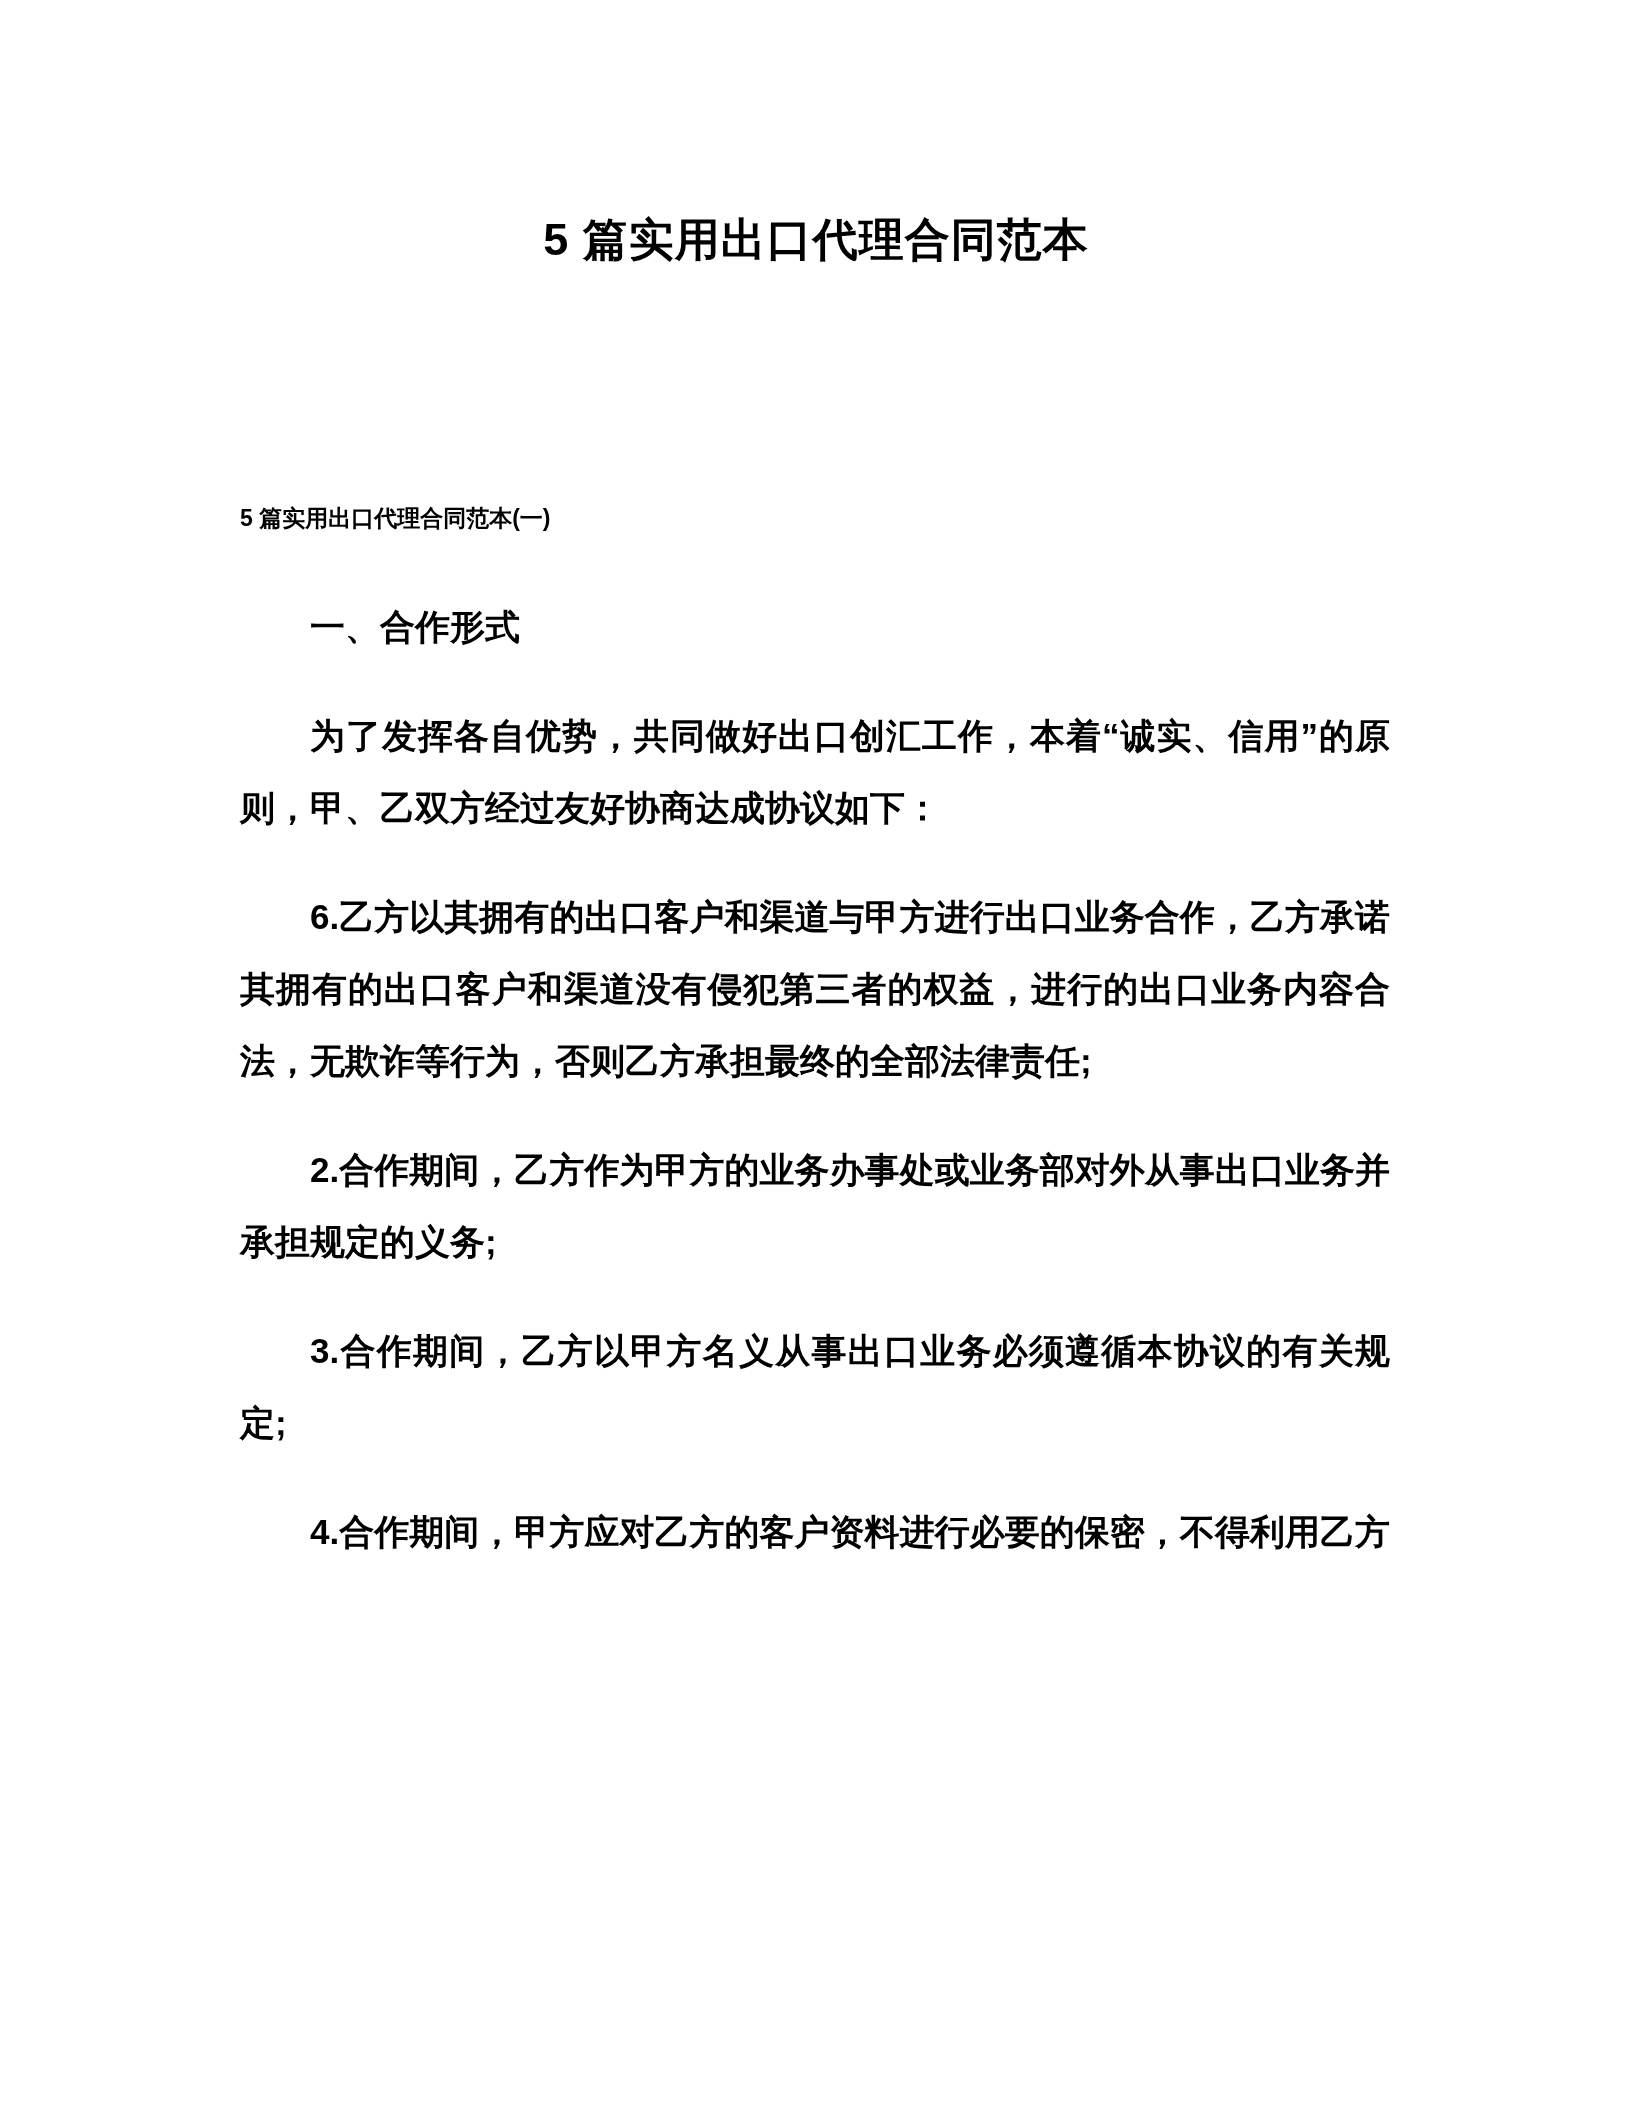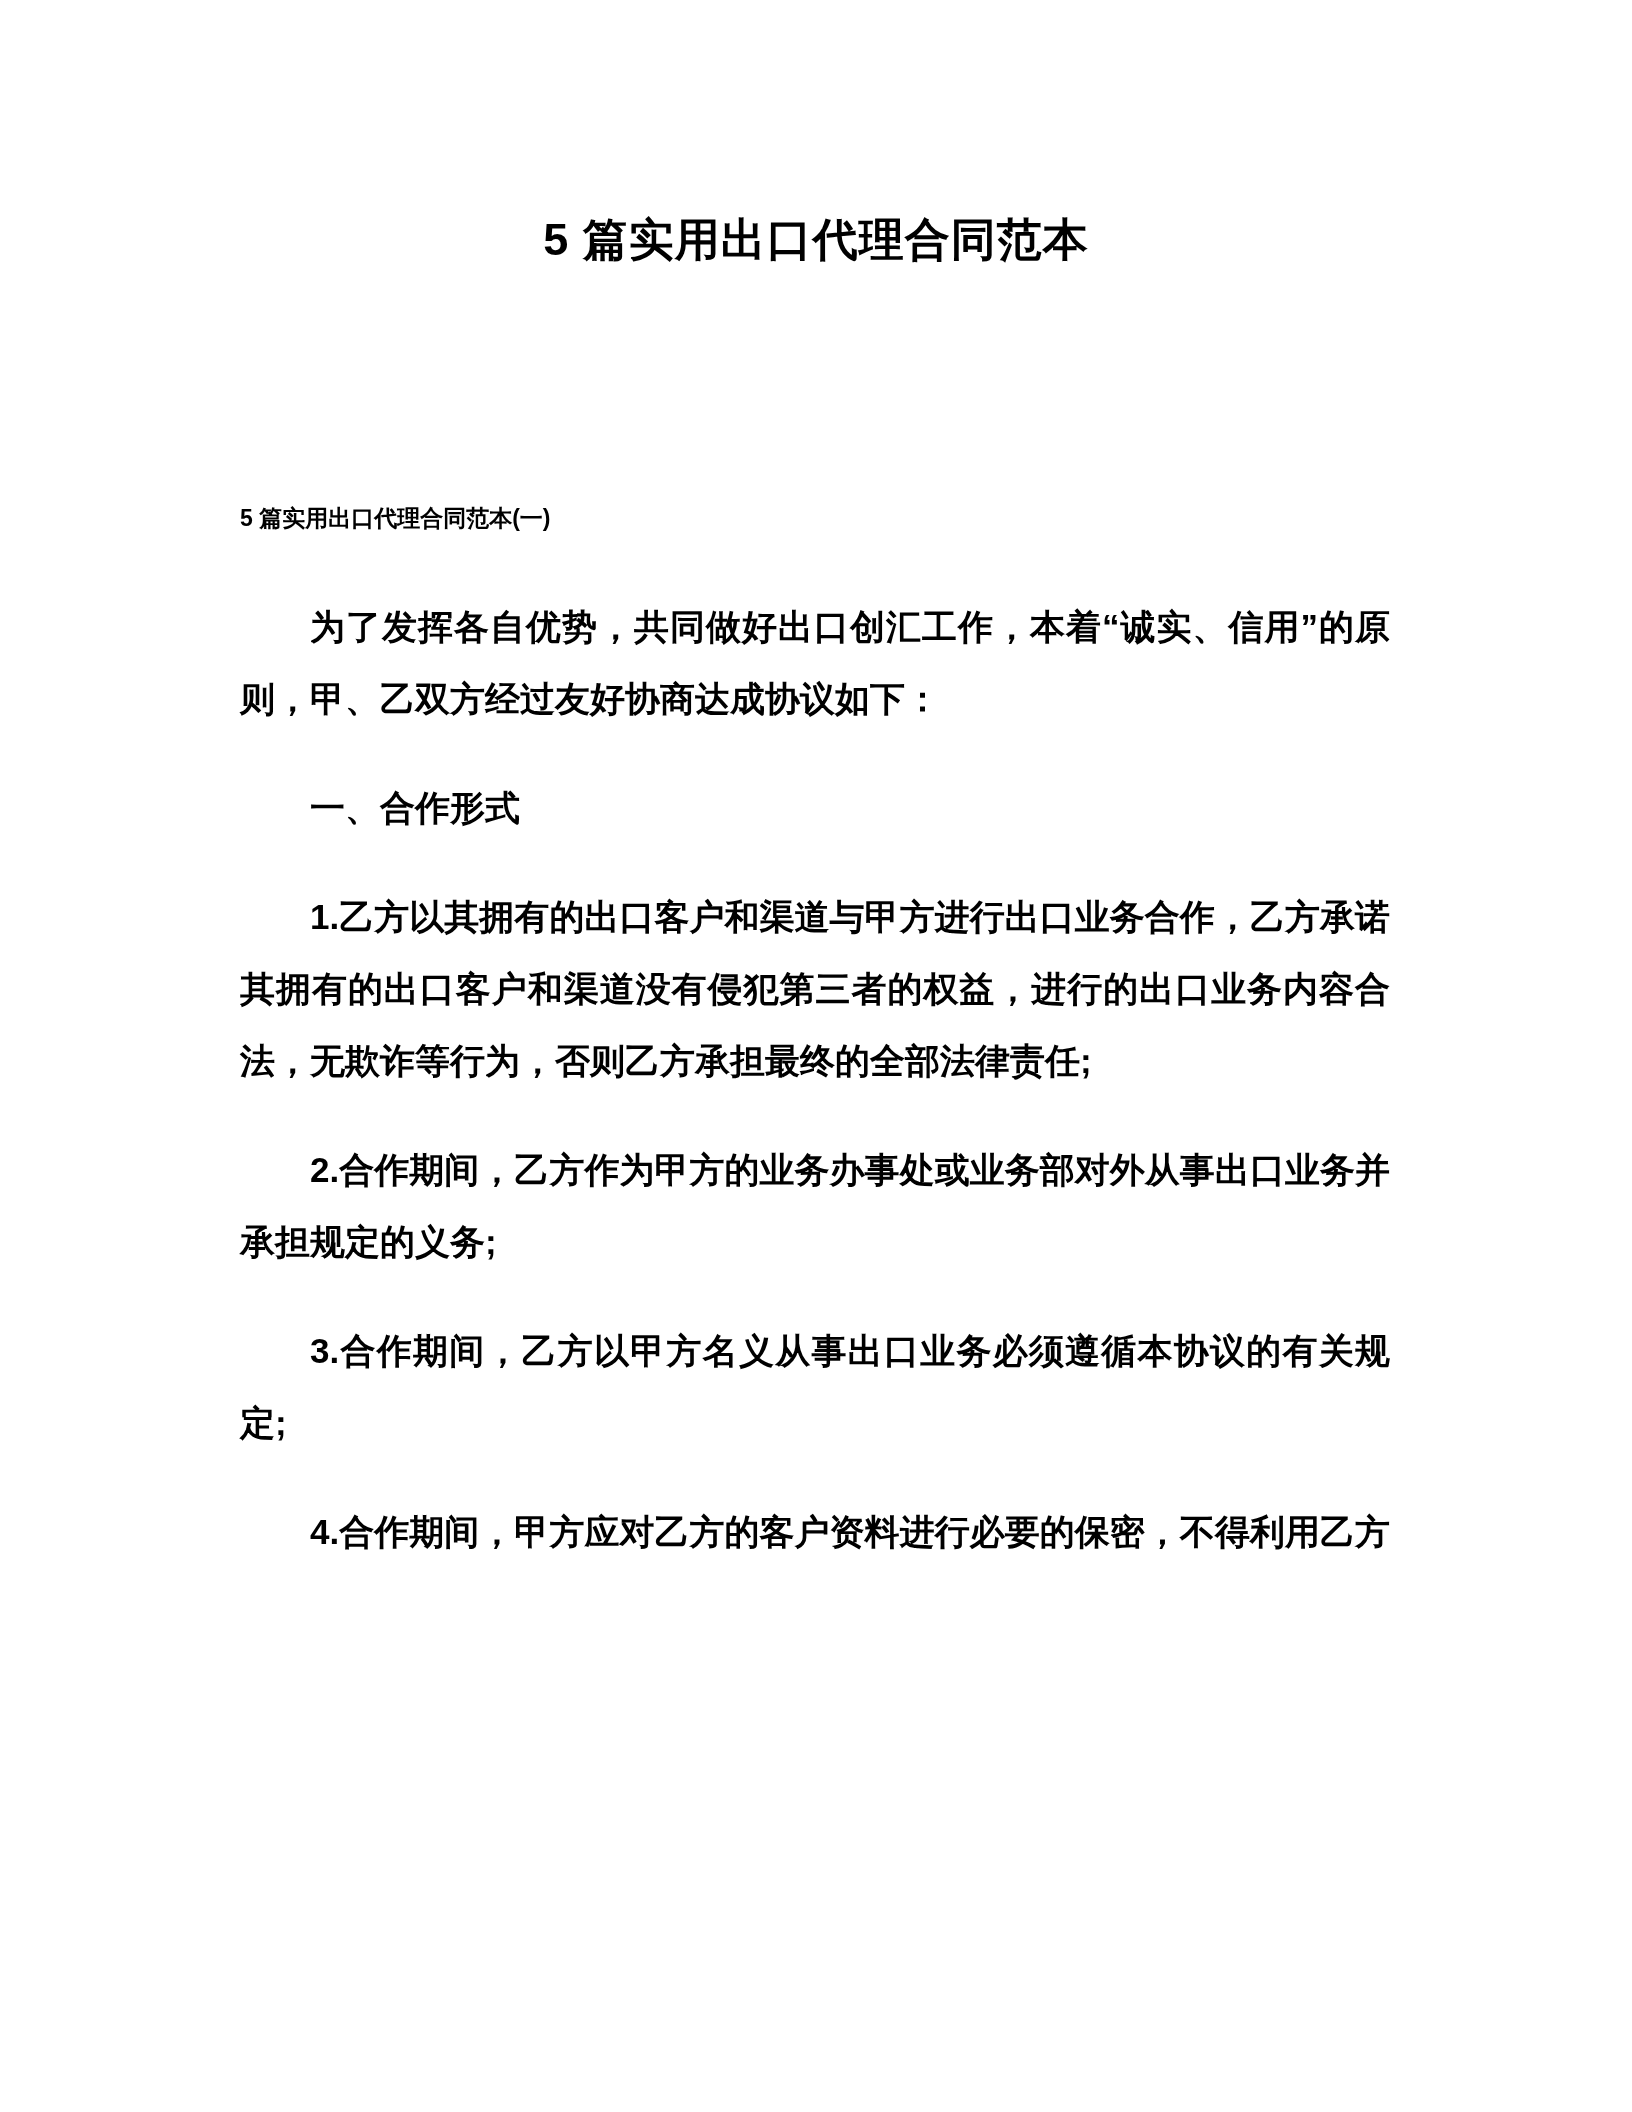--- a/index.html
+++ b/index.html
@@ -60,25 +60,25 @@
 <div class="page">
 
   <h1 class="doc-title">5 篇实用出口代理合同范本</h1>
 
   <div class="content">
 
     <div class="section-heading">5 篇实用出口代理合同范本(一)</div>
 
 
 
+    <p class="body-par indent clause-heading">一、合作形式</p>
+
     <p class="body-par indent">为了发挥各自优势，共同做好出口创汇工作，本着“诚实、信用”的原则，甲、乙双方经过友好协商达成协议如下：</p>
 
-    <p class="body-par indent clause-heading">一、合作形式</p>
-
-    <p class="body-par indent">1.乙方以其拥有的出口客户和渠道与甲方进行出口业务合作，乙方承诺其拥有的出口客户和渠道没有侵犯第三者的权益，进行的出口业务内容合法，无欺诈等行为，否则乙方承担最终的全部法律责任;</p>
+    <p class="body-par indent">6.乙方以其拥有的出口客户和渠道与甲方进行出口业务合作，乙方承诺其拥有的出口客户和渠道没有侵犯第三者的权益，进行的出口业务内容合法，无欺诈等行为，否则乙方承担最终的全部法律责任;</p>
 
     <p class="body-par indent">2.合作期间，乙方作为甲方的业务办事处或业务部对外从事出口业务并承担规定的义务;</p>
 
     <p class="body-par indent">3.合作期间，乙方以甲方名义从事出口业务必须遵循本协议的有关规定;</p>
 
     <p class="body-par indent">4.合作期间，甲方应对乙方的客户资料进行必要的保密，不得利用乙方的客户资源开展与乙方业务相关的业务;</p>
 
   </div>
 </div>
 

